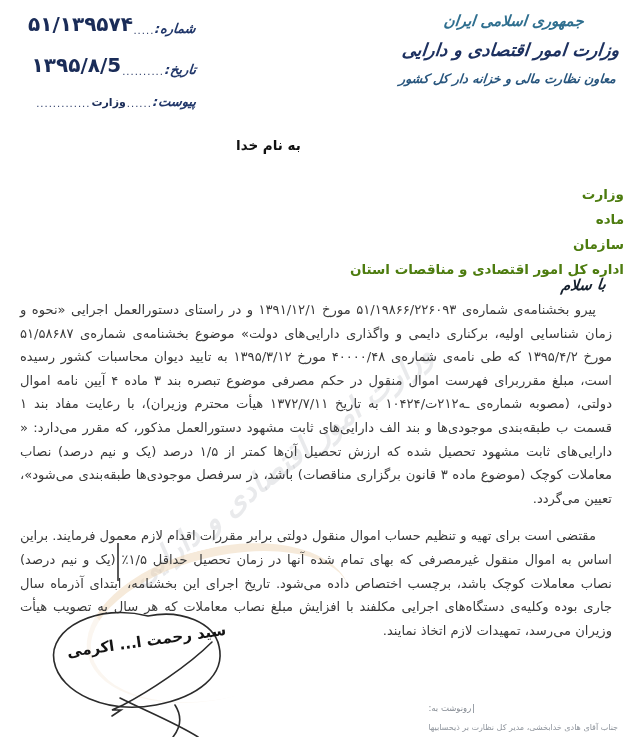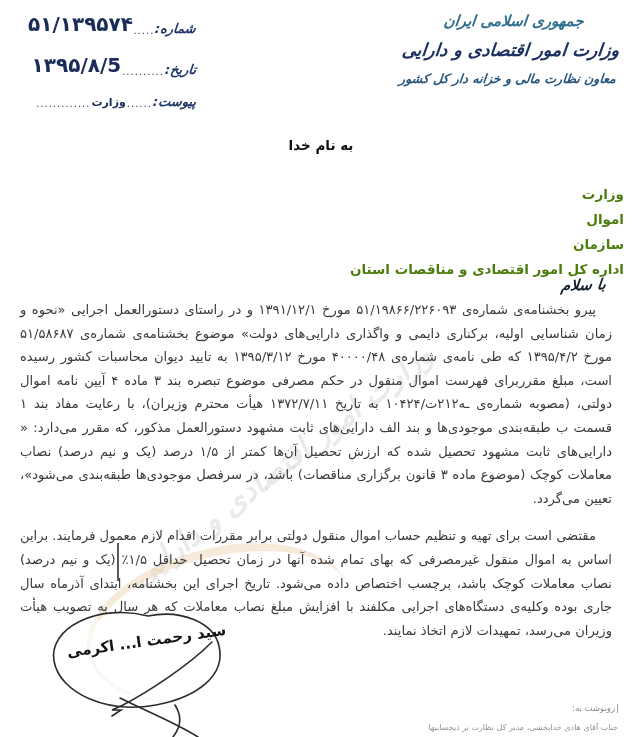--- a/index.html
+++ b/index.html
@@ -25,21 +25,21 @@
   
   .meta { position:absolute; top:12px; left:28px; width:168px; color:#22386b; }
   .meta-row { display:flex; align-items:flex-end; margin-bottom:17px; }
   .meta-label { font-size:13px; font-weight:bold; font-style:italic; transform:skewX(-6deg); white-space:nowrap; }
   .meta-dots { font-size:10px; letter-spacing:1px; color:#2a3a66; padding:0 1px; overflow:hidden; white-space:nowrap; }
   .meta-value { font-size:20px; font-weight:bold; color:#1a2c58; white-space:nowrap; }
   .meta-value.small { font-size:11px; }
   
   .besmellah {
     position:absolute; top:137px; left:236px; width:170px;
-    text-align:center; font-size:13.5px; font-weight:bold; color:#111;
+    text-align:left; font-size:13.5px; font-weight:bold; color:#111;
   }
   
   .recipients { position:absolute; top:182px; right:8px; text-align:right; }
   .recipients div { font-size:13.5px; font-weight:bold; color:#4d7c0f; line-height:25px; }
   
   .salutation {
     position:absolute; top:276px; right:26px;
     font-size:15px; font-weight:bold; font-style:italic;
     transform:skewX(-8deg) rotate(-2deg); color:#15202e;
   }
@@ -54,21 +54,21 @@
   .scan-line { position:absolute; left:117px; top:543px; width:2px; height:38px; background:#5a5a5a; }
   
   .signature { position:absolute; top:598px; left:26px; width:262px; height:139px; }
   .signature svg { position:absolute; top:0; left:0; }
   .sig-name {
     position:absolute; top:34px; left:28px; width:185px;
     text-align:center; font-size:15px; font-weight:bold; color:#141414;
     transform:rotate(-8deg); white-space:nowrap;
   }
   
-  .footer { position:absolute; bottom:4px; right:14px; text-align:right; color:#858b93; }
+  .footer { position:absolute; bottom:4px; right:14px; text-align:left; color:#858b93; }
   .cc-label { font-size:8.5px; line-height:11px; }
   .cc-bar { display:inline-block; width:1px; height:9px; background:#9aa0a8; margin-left:2px; vertical-align:middle; }
   .cc-line { font-size:8px; line-height:11px; color:#8d939b;margin-top:8px; }
   
   .wm-text {
     position:absolute; top:425px; left:160px; width:300px;
     transform:rotate(-38deg);
     font-size:30px; font-weight:bold; font-style:italic;
     color:rgba(155,160,168,0.22); text-align:center;
     pointer-events:none; white-space:nowrap;
@@ -113,21 +113,21 @@
       <span class="meta-dots">......</span>
       <span class="meta-value small">وزارت</span>
       <span class="meta-dots">.............</span>
     </div>
   </div>
 
   <div class="besmellah">به نام خدا</div>
 
   <div class="recipients">
     <div>وزارت</div>
-    <div>اموال</div>
+    <div>ماده</div>
     <div>سازمان</div>
     <div>اداره کل امور اقتصادی و مناقصات استان</div>
   </div>
 
   <div class="salutation">با سلام</div>
 
   <div class="body-text">
     <p>پیرو بخشنامه‌ی شماره‌ی ۵۱/۱۹۸۶۶/۲۲۶۰۹۳ مورخ ۱۳۹۱/۱۲/۱ و در راستای دستورالعمل اجرایی «نحوه و زمان شناسایی اولیه، برکناری دایمی و واگذاری دارایی‌های دولت» موضوع بخشنامه‌ی شماره‌ی ۵۱/۵۸۶۸۷ مورخ ۱۳۹۵/۴/۲ که طی نامه‌ی شماره‌ی ۴۰۰۰۰/۴۸ مورخ ۱۳۹۵/۳/۱۲ به تایید دیوان محاسبات کشور رسیده است، مبلغ مقرربرای فهرست اموال منقول در حکم مصرفی موضوع تبصره بند ۳ ماده ۴ آیین نامه اموال دولتی، (مصوبه شماره‌ی ‭۱۰۴۲۴/ت۲۱۲هـ‬ به تاریخ ۱۳۷۲/۷/۱۱ هیأت محترم وزیران)، با رعایت مفاد بند ۱ قسمت ب طبقه‌بندی موجودی‌ها و بند الف دارایی‌های ثابت مشهود دستورالعمل مذکور، که مقرر می‌دارد: « دارایی‌های ثابت مشهود تحصیل شده که ارزش تحصیل آن‌ها کمتر از ۱/۵ درصد (یک و نیم درصد) نصاب معاملات کوچک (موضوع ماده ۳ قانون برگزاری مناقصات) باشد، در سرفصل موجودی‌ها طبقه‌بندی می‌شود»، تعیین می‌گردد.</p>
     <p>مقتضی است برای تهیه و تنظیم حساب اموال منقول دولتی برابر مقررات اقدام لازم معمول فرمایند. براین اساس به اموال منقول غیرمصرفی که بهای تمام شده آنها در زمان تحصیل حداقل ۱/۵٪ (یک و نیم درصد) نصاب معاملات کوچک باشد، برچسب اختصاص داده می‌شود. تاریخ اجرای این بخشنامه، ابتدای آذرماه سال جاری بوده وکلیه‌ی دستگاه‌های اجرایی مکلفند با افزایش مبلغ نصاب معاملات که هر سال به تصویب هیأت وزیران می‌رسد، تمهیدات لازم اتخاذ نمایند.</p>
   </div>

